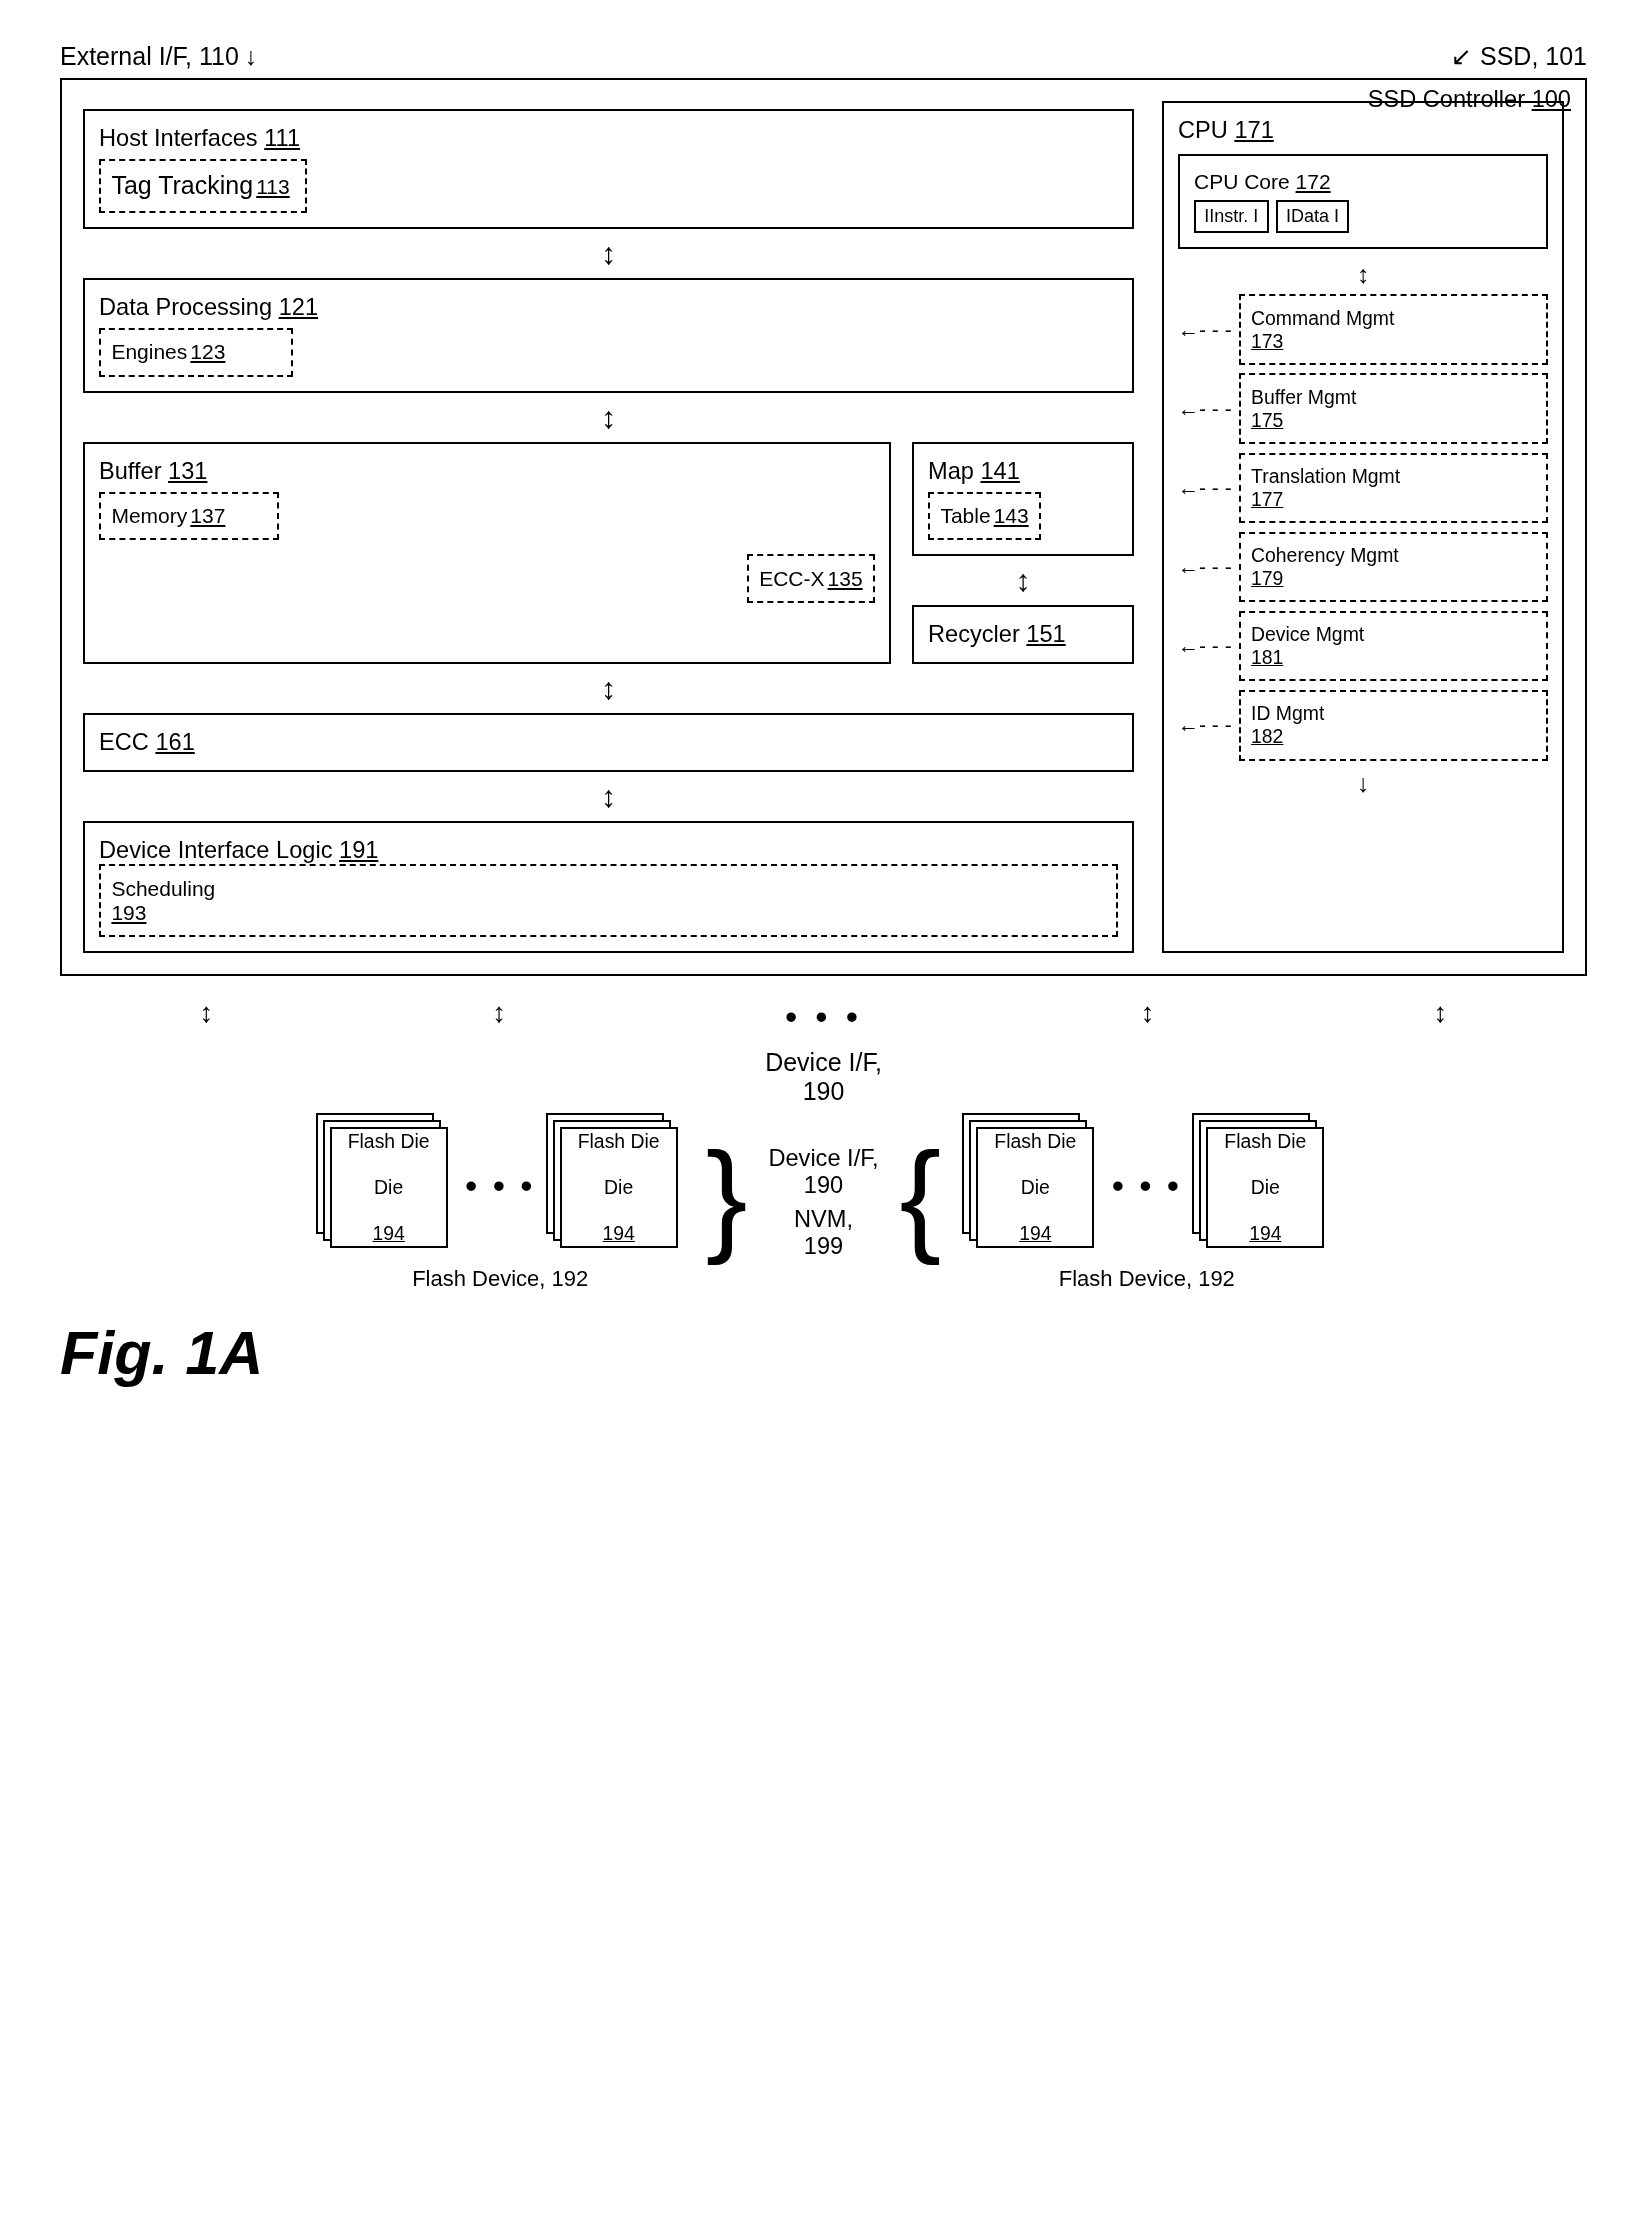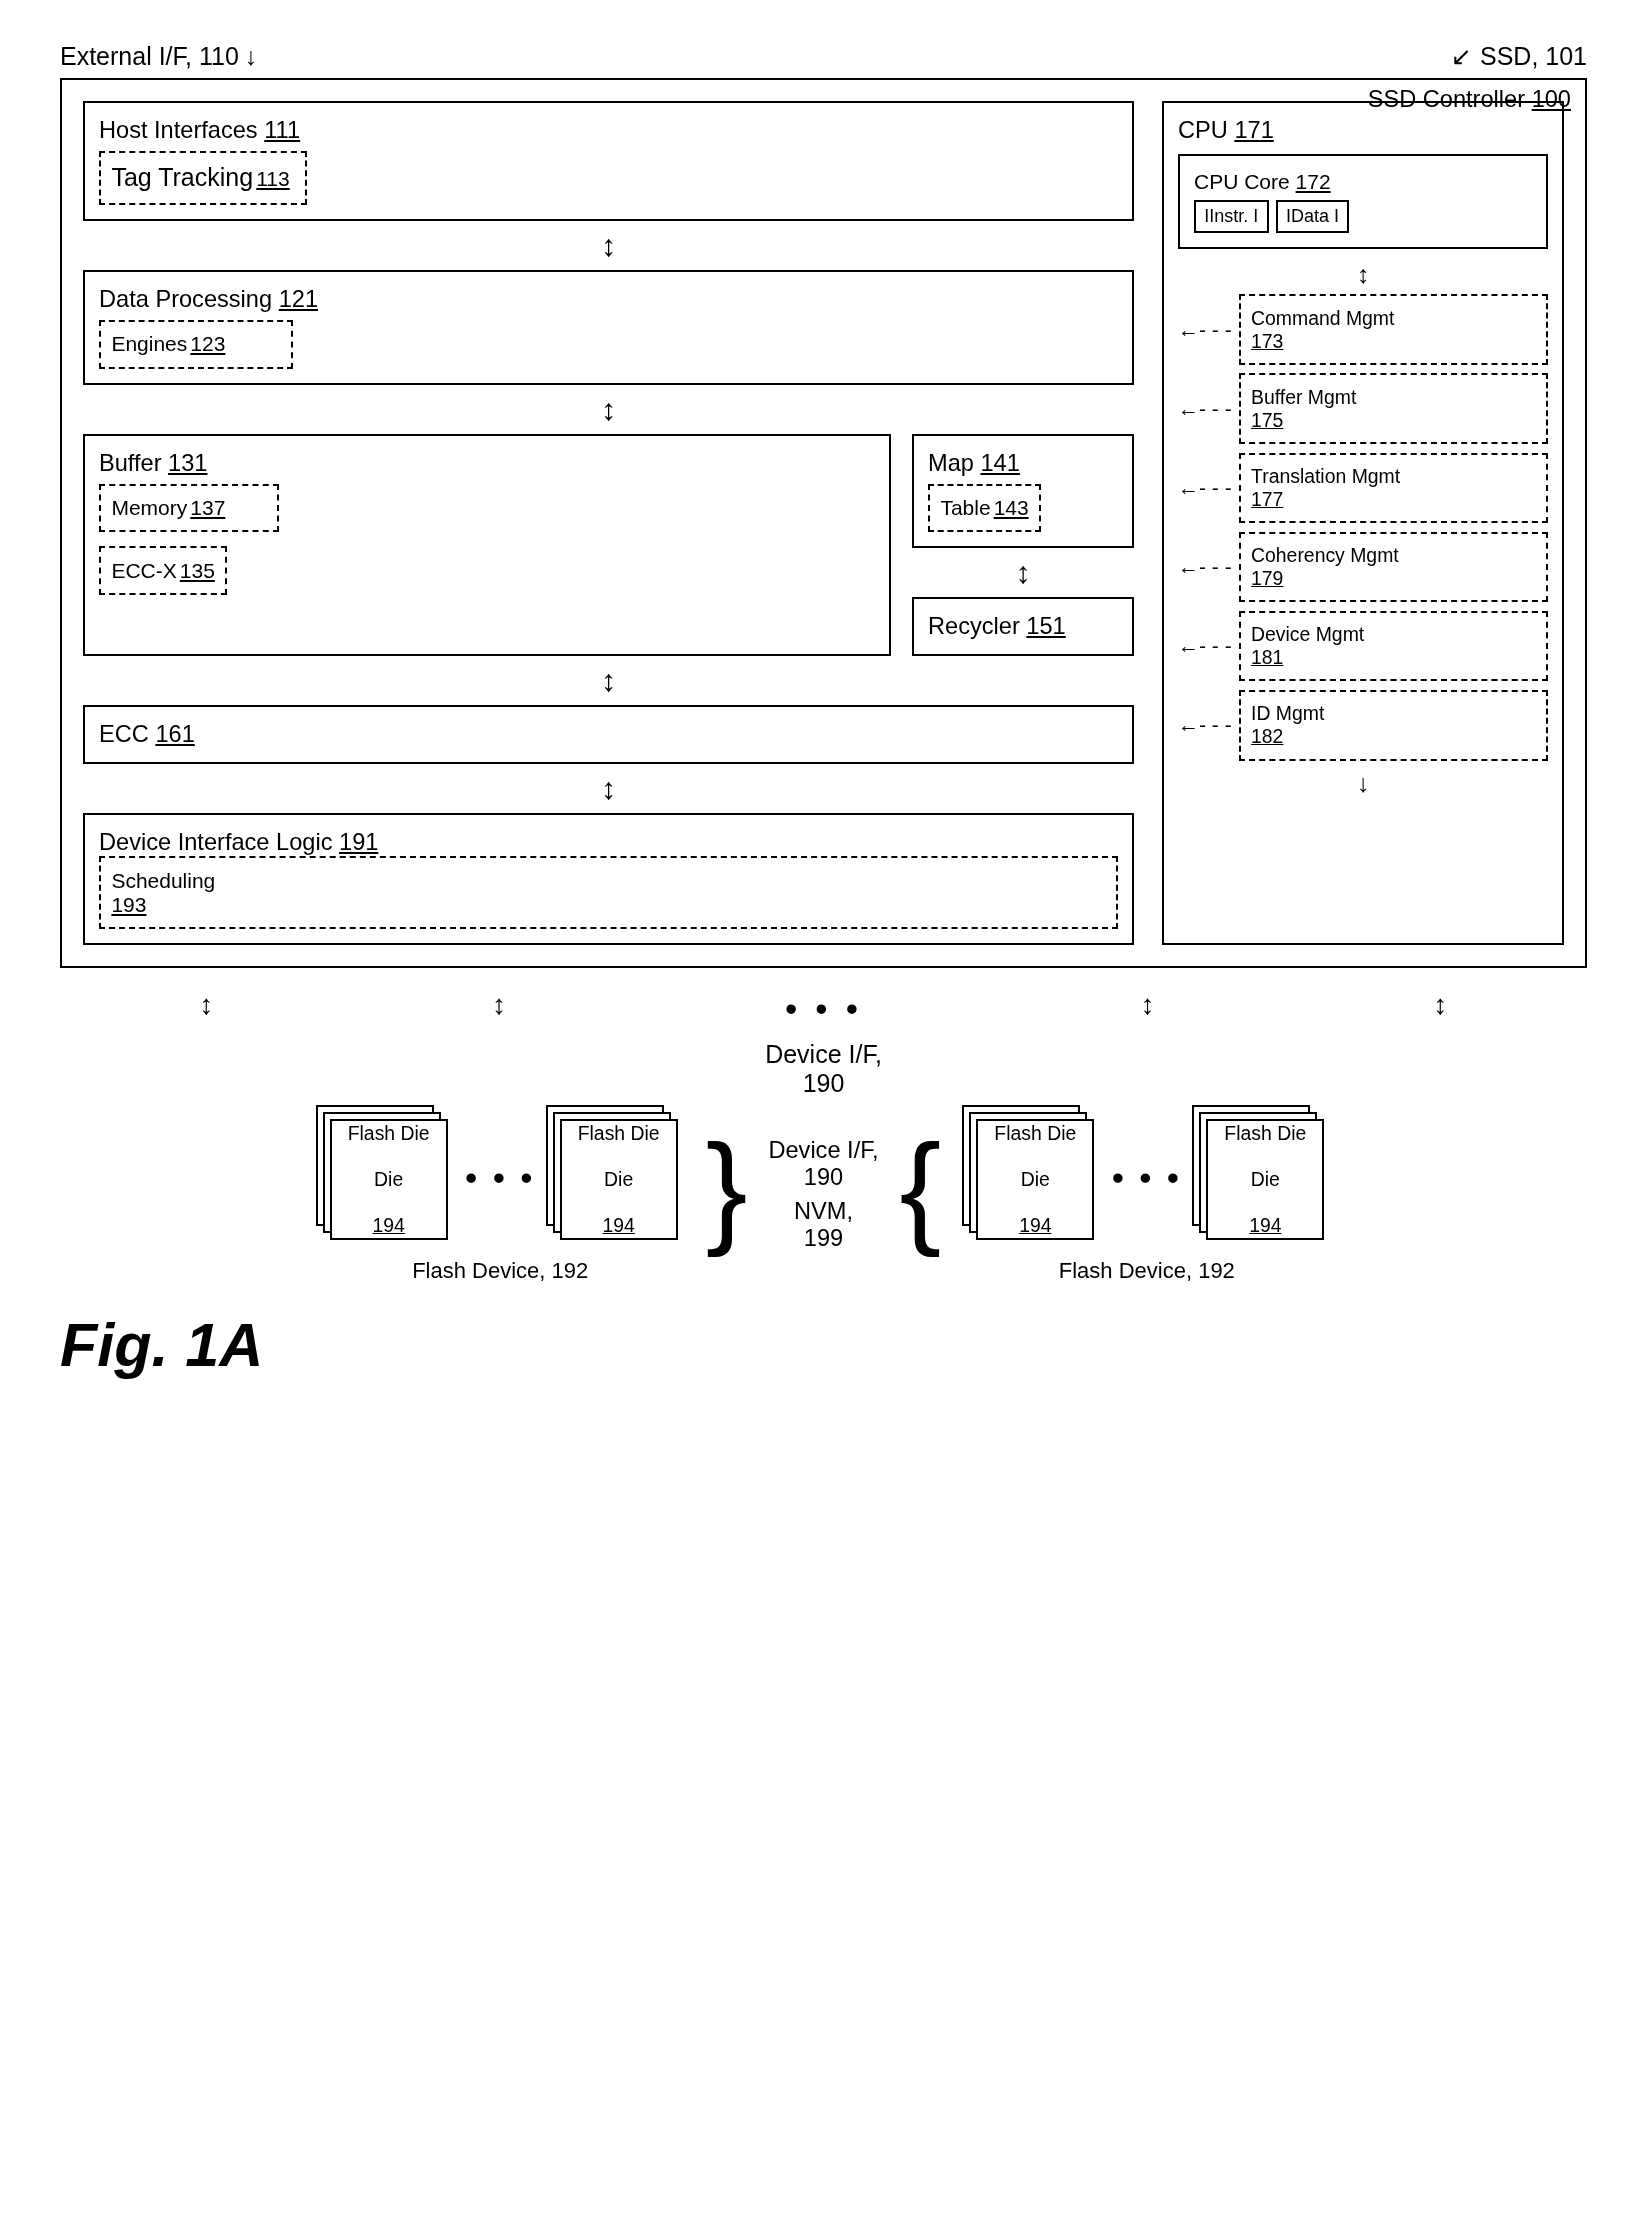--- a/index.html
+++ b/index.html
@@ -102,21 +102,21 @@
 
   <div class="ssd-outer">
     <div class="ssd-controller-label" style="font-size:23.6px;">
       <span>SSD Controller</span> <u>100</u>
     </div>
 
     <div style="display:flex;gap:28px;">
 
       <div style="flex:1;display:flex;flex-direction:column;">
 
-        <div class="solid-box" style="margin-bottom:0;">
+        <div class="solid-box" style="margin-bottom:0;margin-top:8px;">
           <div class="box-title">
             <span>Host Interfaces</span> <u>111</u>
           </div>
           <div class="dashed-box" style="display:inline-block;min-width:208px;">
             <span style="font-size:25px;">Tag Tracking</span> <u style="font-size:21px;">113</u>
           </div>
         </div>
 
         <div style="text-align:center;font-size:30.5px;margin:7px 0;">↕</div>
 
@@ -136,21 +136,21 @@
           <div class="solid-box" style="flex:1;">
             <div class="box-title">
               <span>Buffer</span> <u>131</u>
             </div>
             
             
             <div class="dashed-box" style="display:inline-block;min-width:180px;margin-bottom:14px;">
               <span style="font-size:21px;">Memory</span> <u style="font-size:21px;">137</u>
             </div>
             
-            <div style="display:flex;align-items:center;gap:7px;justify-content:flex-start;">
+            <div style="display:flex;align-items:center;gap:7px;justify-content:flex-end;">
               <div class="dashed-box" style="display:inline-block;">
                 <span style="font-size:21px;">ECC-X</span> <u style="font-size:21px;">135</u>
               </div>
             </div>
           </div>
 
           <div style="display:flex;flex-direction:column;width:222px;">
 
             <div class="solid-box" style="margin-bottom:0;">
               <div style="font-size:23.6px;margin-bottom:7px;">

